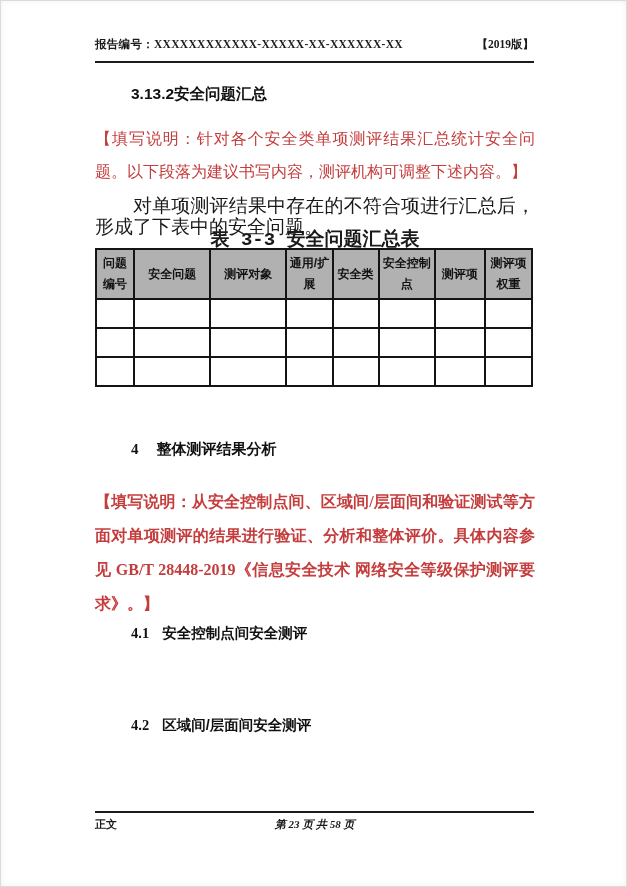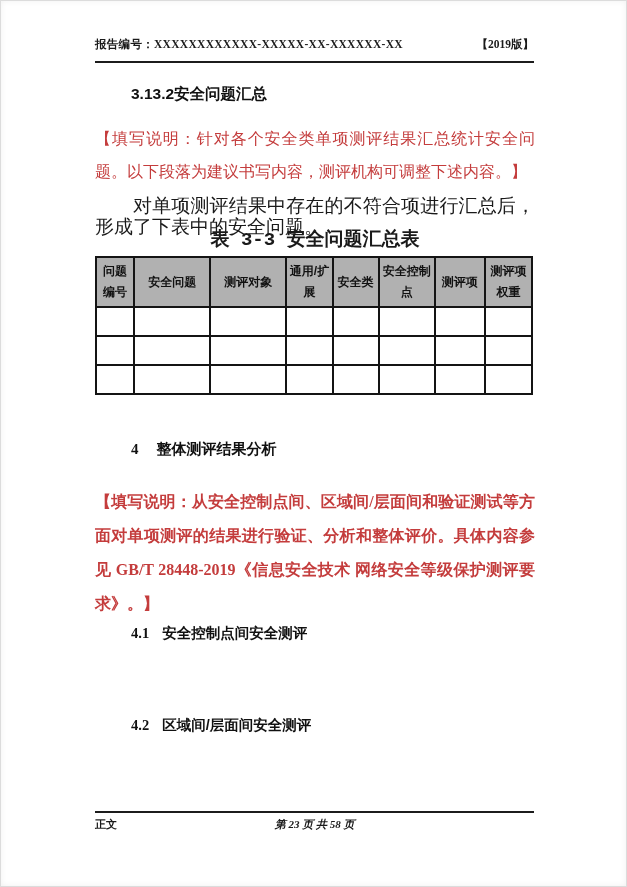--- a/index.html
+++ b/index.html
@@ -55,21 +55,21 @@
     font-size:19px; line-height:21px;
     text-indent:2em; text-align:justify;
   }
   
   .tbl-caption {
     position:absolute; top:226px; left:95px; width:440px;
     text-align:center; font-weight:bold; font-size:19px;
     font-family:Liberation Mono, monospace;
   }
   table.summary {
-    position:absolute; top:256px; left:95px;
+    position:absolute; top:248px; left:95px;
     border-collapse:collapse; table-layout:fixed;
     width:438px;
   }
   table.summary th, table.summary td {
     border:2px solid #141414;
     padding:1px 2px;
     font-size:12px;
   }
   table.summary th {
     background:#b1b1b1;

